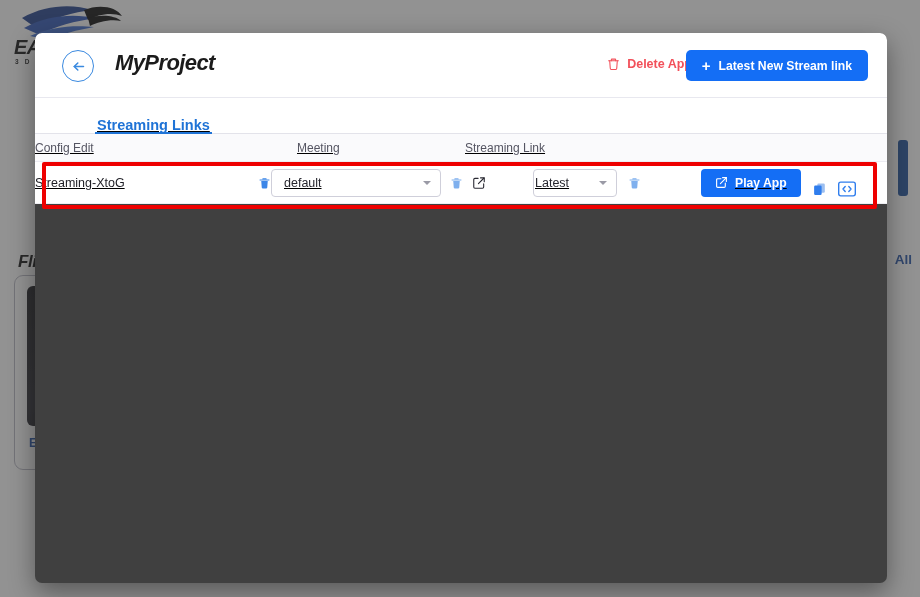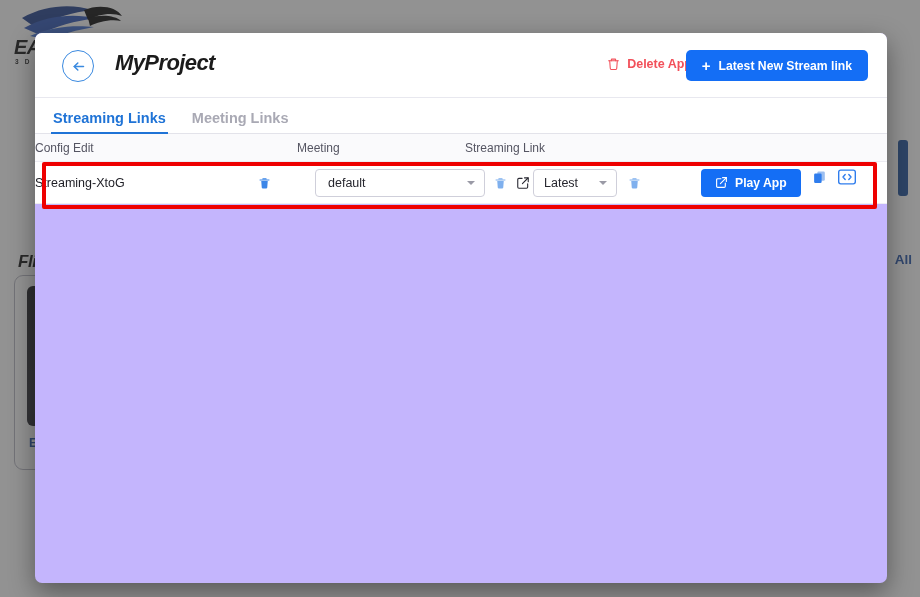--- a/index.html
+++ b/index.html
@@ -76,24 +76,25 @@
   #dim-overlay {
     position: absolute; inset: 0;
     background: rgba(60,60,60,0.56);
   }
 
   
   #modal {
     position: absolute;
     left: 35px; top: 33px;
     width: 852px; height: 550px;
-    background: #c4b5fd;
+    background: #404040;
     border-radius: 7px;
     box-shadow: 0 9px 26px rgba(0,0,0,0.40);
     overflow: hidden;
+    text-decoration: underline;
   }
 
   .modal-header {
     position: relative;
     height: 65px;
     background: #fff;
     border-bottom: 1px solid #e8e8ef;
   }
   .back-btn {
     position: absolute; left: 27px; top: 17px;
@@ -131,24 +132,25 @@
   .tabs {
     position: relative;
     height: 36px;
     padding-left: 16px;
     display: flex; align-items: flex-end; gap: 22px;
     border-bottom: 1px solid #e3e3ea;
     background: #fff;
   }
   .tab {
     font-size: 14.5px; font-weight: 700;
-    padding: 0 2px 7px;
+    padding: 0 2px 0;
     cursor: pointer;
     color: #a9a9b4;
     position: relative;
+    margin-left: 44px;
   }
   .tab.active { color: #1f73d6; }
   .tab.active::after {
     content: ""; position: absolute; left: 0; right: 0; bottom: -1px;
     height: 2.5px; background: #1f73d6;
   }
 
   
   .table-head {
     display: flex; align-items: center;
@@ -167,33 +169,33 @@
   .col-name   { width: 236px; padding-left: 14px; flex: none; }
   .col-config { width: 262px; flex: none; }
   .col-ver    { width: 168px; flex: none; }
   .col-link   { flex: 1; }
 
   .cell-name-wrap { display: flex; align-items: center; width: 236px; flex: none; }
   .cell-name-text { flex: 1; }
 
   .cell-config-wrap { display: flex; align-items: center; gap: 9px; width: 262px; flex: none; }
   .cell-ver-wrap    { display: flex; align-items: center; gap: 11px; width: 168px; flex: none; }
-  .cell-link-wrap   { display: flex; align-items: flex-start; gap: 11px; flex: 1; }
+  .cell-link-wrap   { display: flex; align-items: flex-end; gap: 11px; flex: 1; }
 
   .select-box {
     position: relative;
     height: 28px; border: 1px solid #cfcfda; border-radius: 4px;
     background: #fff;
     display: flex; align-items: center;
     padding: 0 24px 0 12px;
     font-size: 12.5px; color: #26262e;
     cursor: pointer;
   }
-  .select-config { width: 170px; margin-left: 44px; }
-  .select-ver { width: 84px; padding: 0 20px 0 10px; }
+  .select-config { width: 170px; }
+  .select-ver { width: 84px; padding: 0 20px 0 1px; }
   .caret {
     position: absolute; right: 9px; top: 50%;
     width: 0; height: 0;
     border-left: 4px solid transparent;
     border-right: 4px solid transparent;
     border-top: 4.5px solid #9a9aa6;
     transform: translateY(-50%);
   }
 
   .play-btn {
@@ -271,21 +273,20 @@
     </div>
 
     <button class="create-btn">
       <span class="create-plus">+</span>
       <span>Latest New Stream link</span>
     </button>
   </div>
 
   <div class="tabs">
     <div class="tab active">Streaming Links</div>
-    <div class="tab">Meeting Links</div>
   </div>
 
   <div class="table-head">
     <div class="col-config">Config Edit</div>
     <div class="col-ver">Meeting</div>
     <div class="col-link">Streaming Link</div>
   </div>
 
   <div class="table-row">
 

